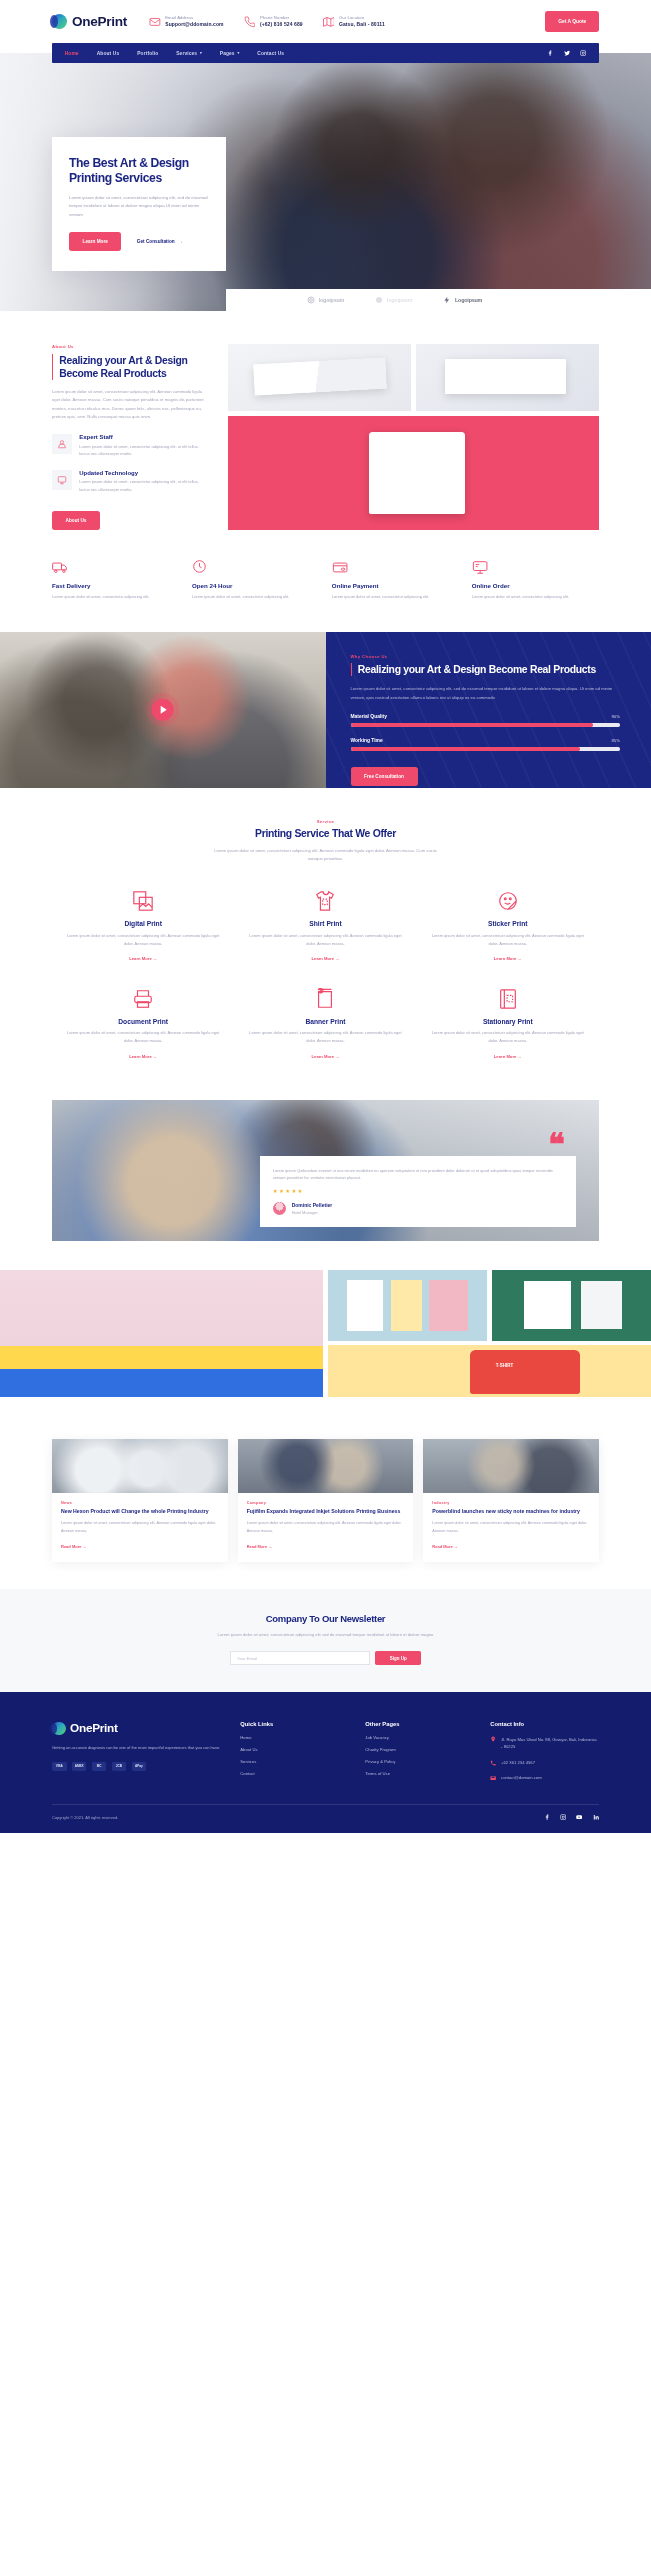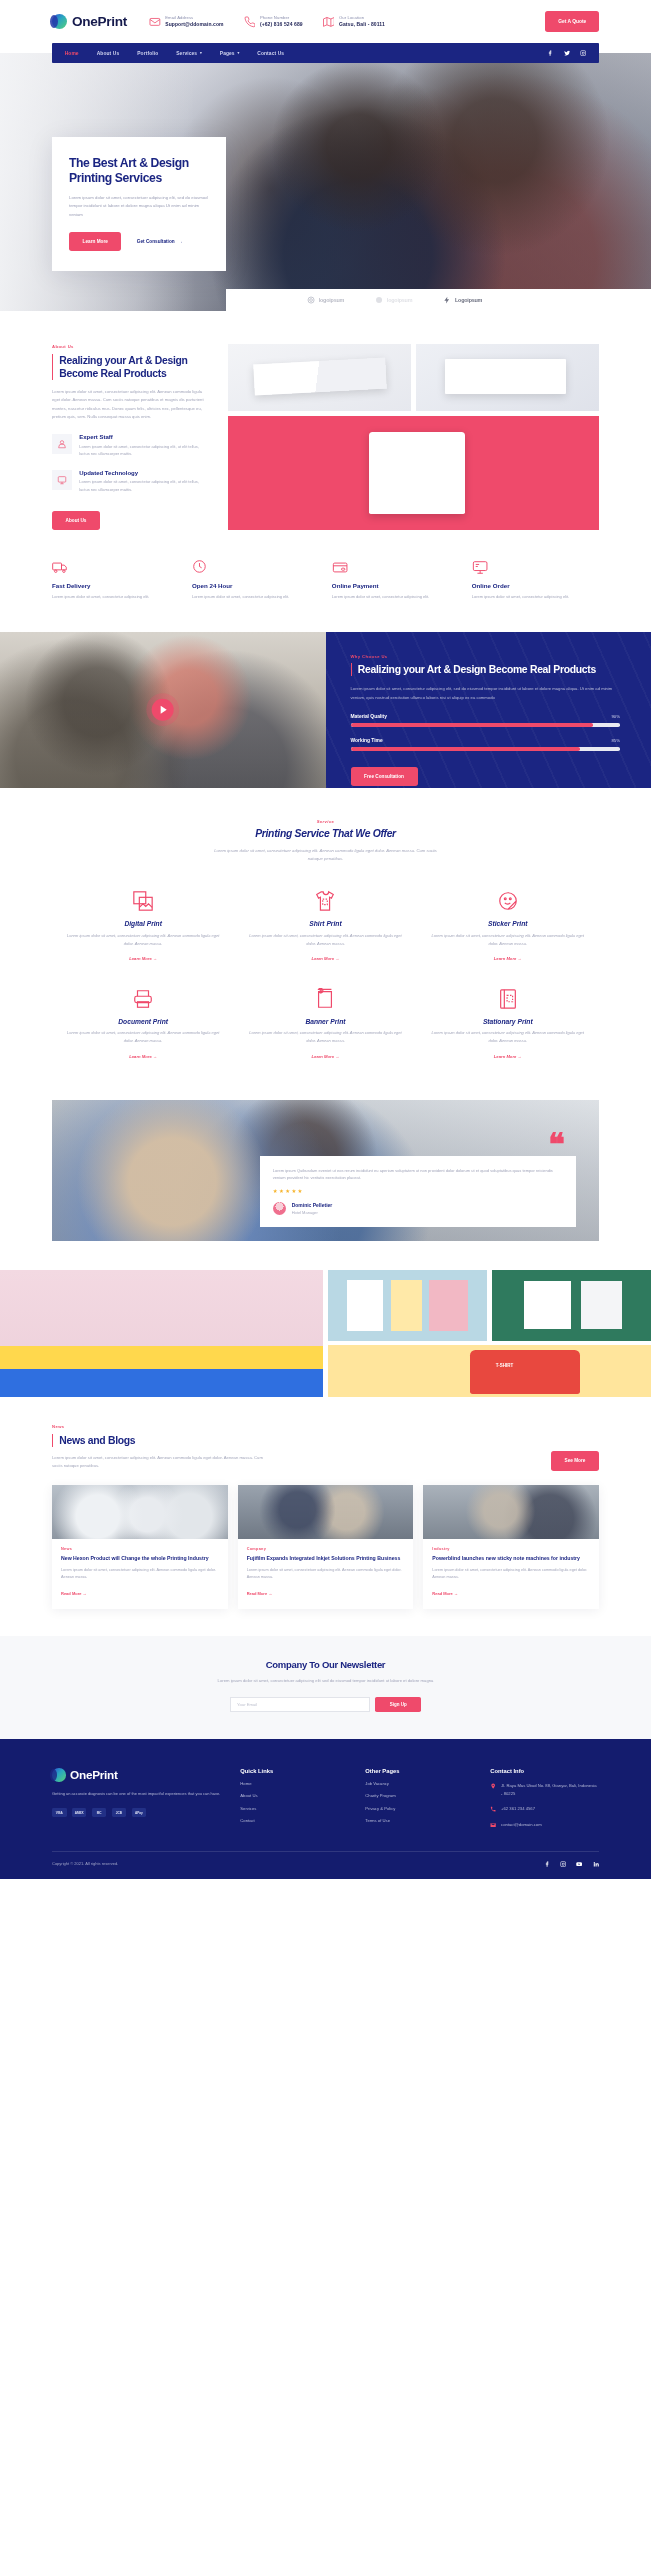--- a/index.html
+++ b/index.html
@@ -159,21 +159,21 @@
   .why-p { font-size:4.2px;color:#b9bcd8;line-height:2.05;margin-top:9px;position:relative;}
   .bar-blk { margin-top:11px; position:relative; }
   .bar-top { display:flex; justify-content:space-between; align-items:baseline;}
   .bar-n { font-size:4.9px;font-weight:700;color:#fff;}
   .bar-v { font-size:4.3px;color:#cfd2ec;}
   .bar-tr { height:3.6px;background:#e9eaf2;border-radius:1.8px;margin-top:4.5px;overflow:hidden;}
   .bar-fl { height:3.6px;background:#ef4a6b;border-radius:1.8px;}
   .why-btn { margin-top:14.5px; position:relative; }
 
   
-  .svc { padding: 31px 52px 27px 52px; text-align:center;font-style:italic; }
+  .svc { padding: 31px 52px 27px 52px; text-align:center; }
   .svc .eyebrow { text-align:center; }
   .svc-h { font-size:10.4px;font-weight:700;color:#1b2582;margin-top:4.5px;letter-spacing:-0.3px;}
   .svc-sub { font-size:4.2px;color:#a2a5ba;line-height:2;margin:7.2px auto 0 auto;max-width:235px;}
   .svc-grid { display:flex; flex-wrap:wrap; margin-top:14.5px; }
   .svc-c { width:33.33%; padding:11.8px 14.5px; text-align:center; }
   .svc-ic { color:#ef4a6b; height:23.5px; display:flex;align-items:center;justify-content:center;}
   .svc-ic svg{width:22px;height:22px;display:block;}
   .svc-t { font-size:6.7px;font-weight:700;color:#1b2582;margin-top:7.2px;}
   .svc-p { font-size:4px;color:#a2a5ba;line-height:1.95;margin-top:4.5px;}
   .svc-l { font-size:4.2px;font-weight:700;color:#ef4a6b;text-decoration:none;display:inline-block;margin-top:6.3px;}
@@ -653,30 +653,20 @@
         <div class="gal-board"></div>
         <div class="gal-green"></div>
       </div>
       <div class="gal-tee">
         <span class="tee-lbl">T-SHIRT</span>
       </div>
     </div>
   </div>
 
   <div class="news">
-    <div class="news-head">
-      <div class="news-hl">
-        <div class="eyebrow">News</div>
-        <div class="h2-bar">
-          <div class="h2">News and Blogs</div>
-        </div>
-        <div class="news-p">Lorem ipsum dolor sit amet, consectetuer adipiscing elit. Aenean commodo ligula eget dolor. Aenean massa. Cum sociis natoque penatibus.</div>
-      </div>
-      <button class="btn-pink">See More</button>
-    </div>
     <div class="news-grid">
 
       <div class="nc">
         <div class="nc-img a"></div>
         <div class="nc-b">
           <div class="nc-cat">News</div>
           <div class="nc-t">New Hexon Product will Change the whole Printing Industry</div>
           <div class="nc-p">Lorem ipsum dolor sit amet, consectetuer adipiscing elit. Aenean commodo ligula eget dolor. Aenean massa.</div>
           <a href="#" class="nc-l"><span>Read More</span> →</a>
         </div>

